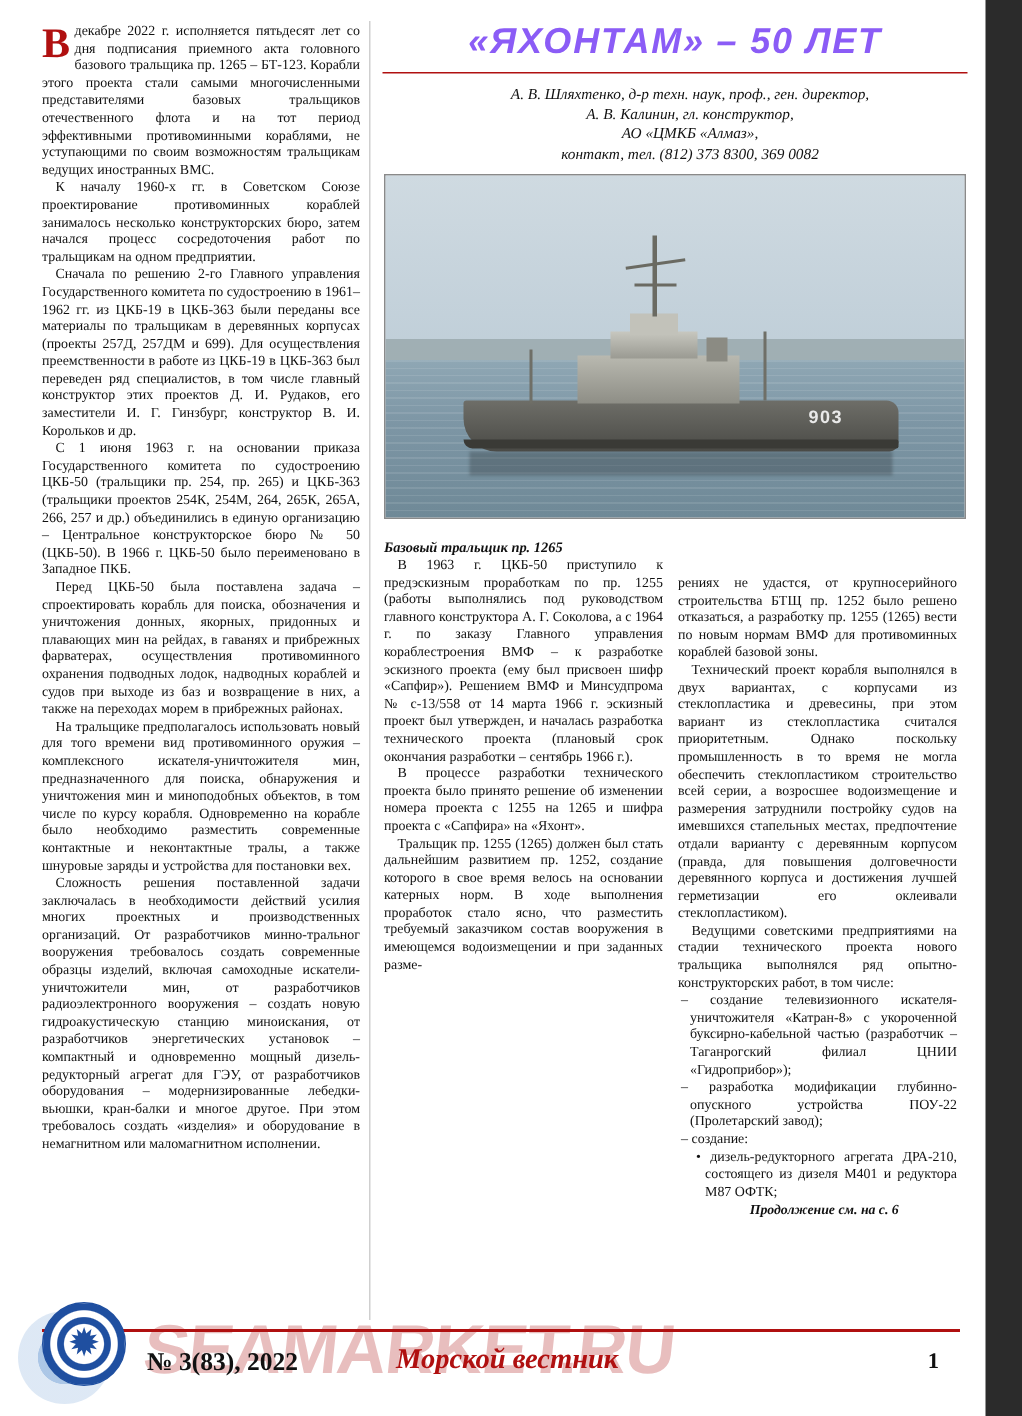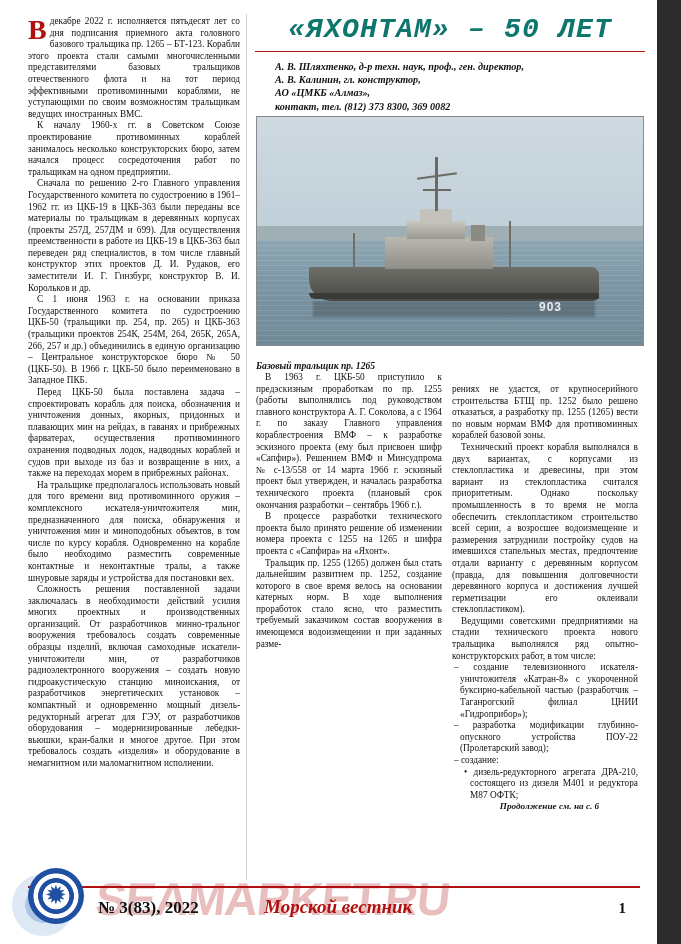--- a/index.html
+++ b/index.html
@@ -49,43 +49,43 @@
   }
 
   
   .title-block {
     position: absolute;
     left: 255px;
     top: 14px;
     width: 390px;
   }
   .art-title {
-    font-family: Liberation Mono, monospace;
-    font-size: 28px;
+    font-family: Liberation Sans, sans-serif;
+    font-size: 24px;
     font-weight: bold;
     font-style: italic;
-    color: #0f766e;
+    color: #8b5cf6;
     letter-spacing: 1.2px;
     text-align: center;
     margin: 0 0 6px 0;
   }
   .title-rule {
     height: 1px;
     background: #b01010;
     width: 100%;
     margin-bottom: 8px;
   }
   .authors {
     font-family: "Liberation Serif", serif;
     font-size: 10.2px;
     font-style: italic;
-    font-weight: bold;
+    font-weight: normal;
     line-height: 13.2px;
     color: #111;
-    text-align: left;
+    text-align: center;
     padding-left: 20px;
   }
   .authors div { white-space: nowrap; }
 
   
   .photo-wrap {
     position: absolute;
     left: 256px;
     top: 116px;
     width: 388px;
@@ -138,21 +138,20 @@
     border-radius: 0 4px 4px 16px;
   }
   .hull-num {
     position: absolute;
     left: 282px; top: 154px;
     color: #e9e9e9;
     font-family: "Liberation Sans", sans-serif;
     font-size: 12px;
     font-weight: bold;
     letter-spacing: 1px;
-    margin-top: 29px;
   }
   .superstructure {
     position: absolute;
     left: 128px; top: 120px;
     width: 108px; height: 32px;
     background: linear-gradient(#b9b9b0, #8e8e86);
   }
   .superstructure2 {
     position: absolute;
     left: 150px; top: 104px;

